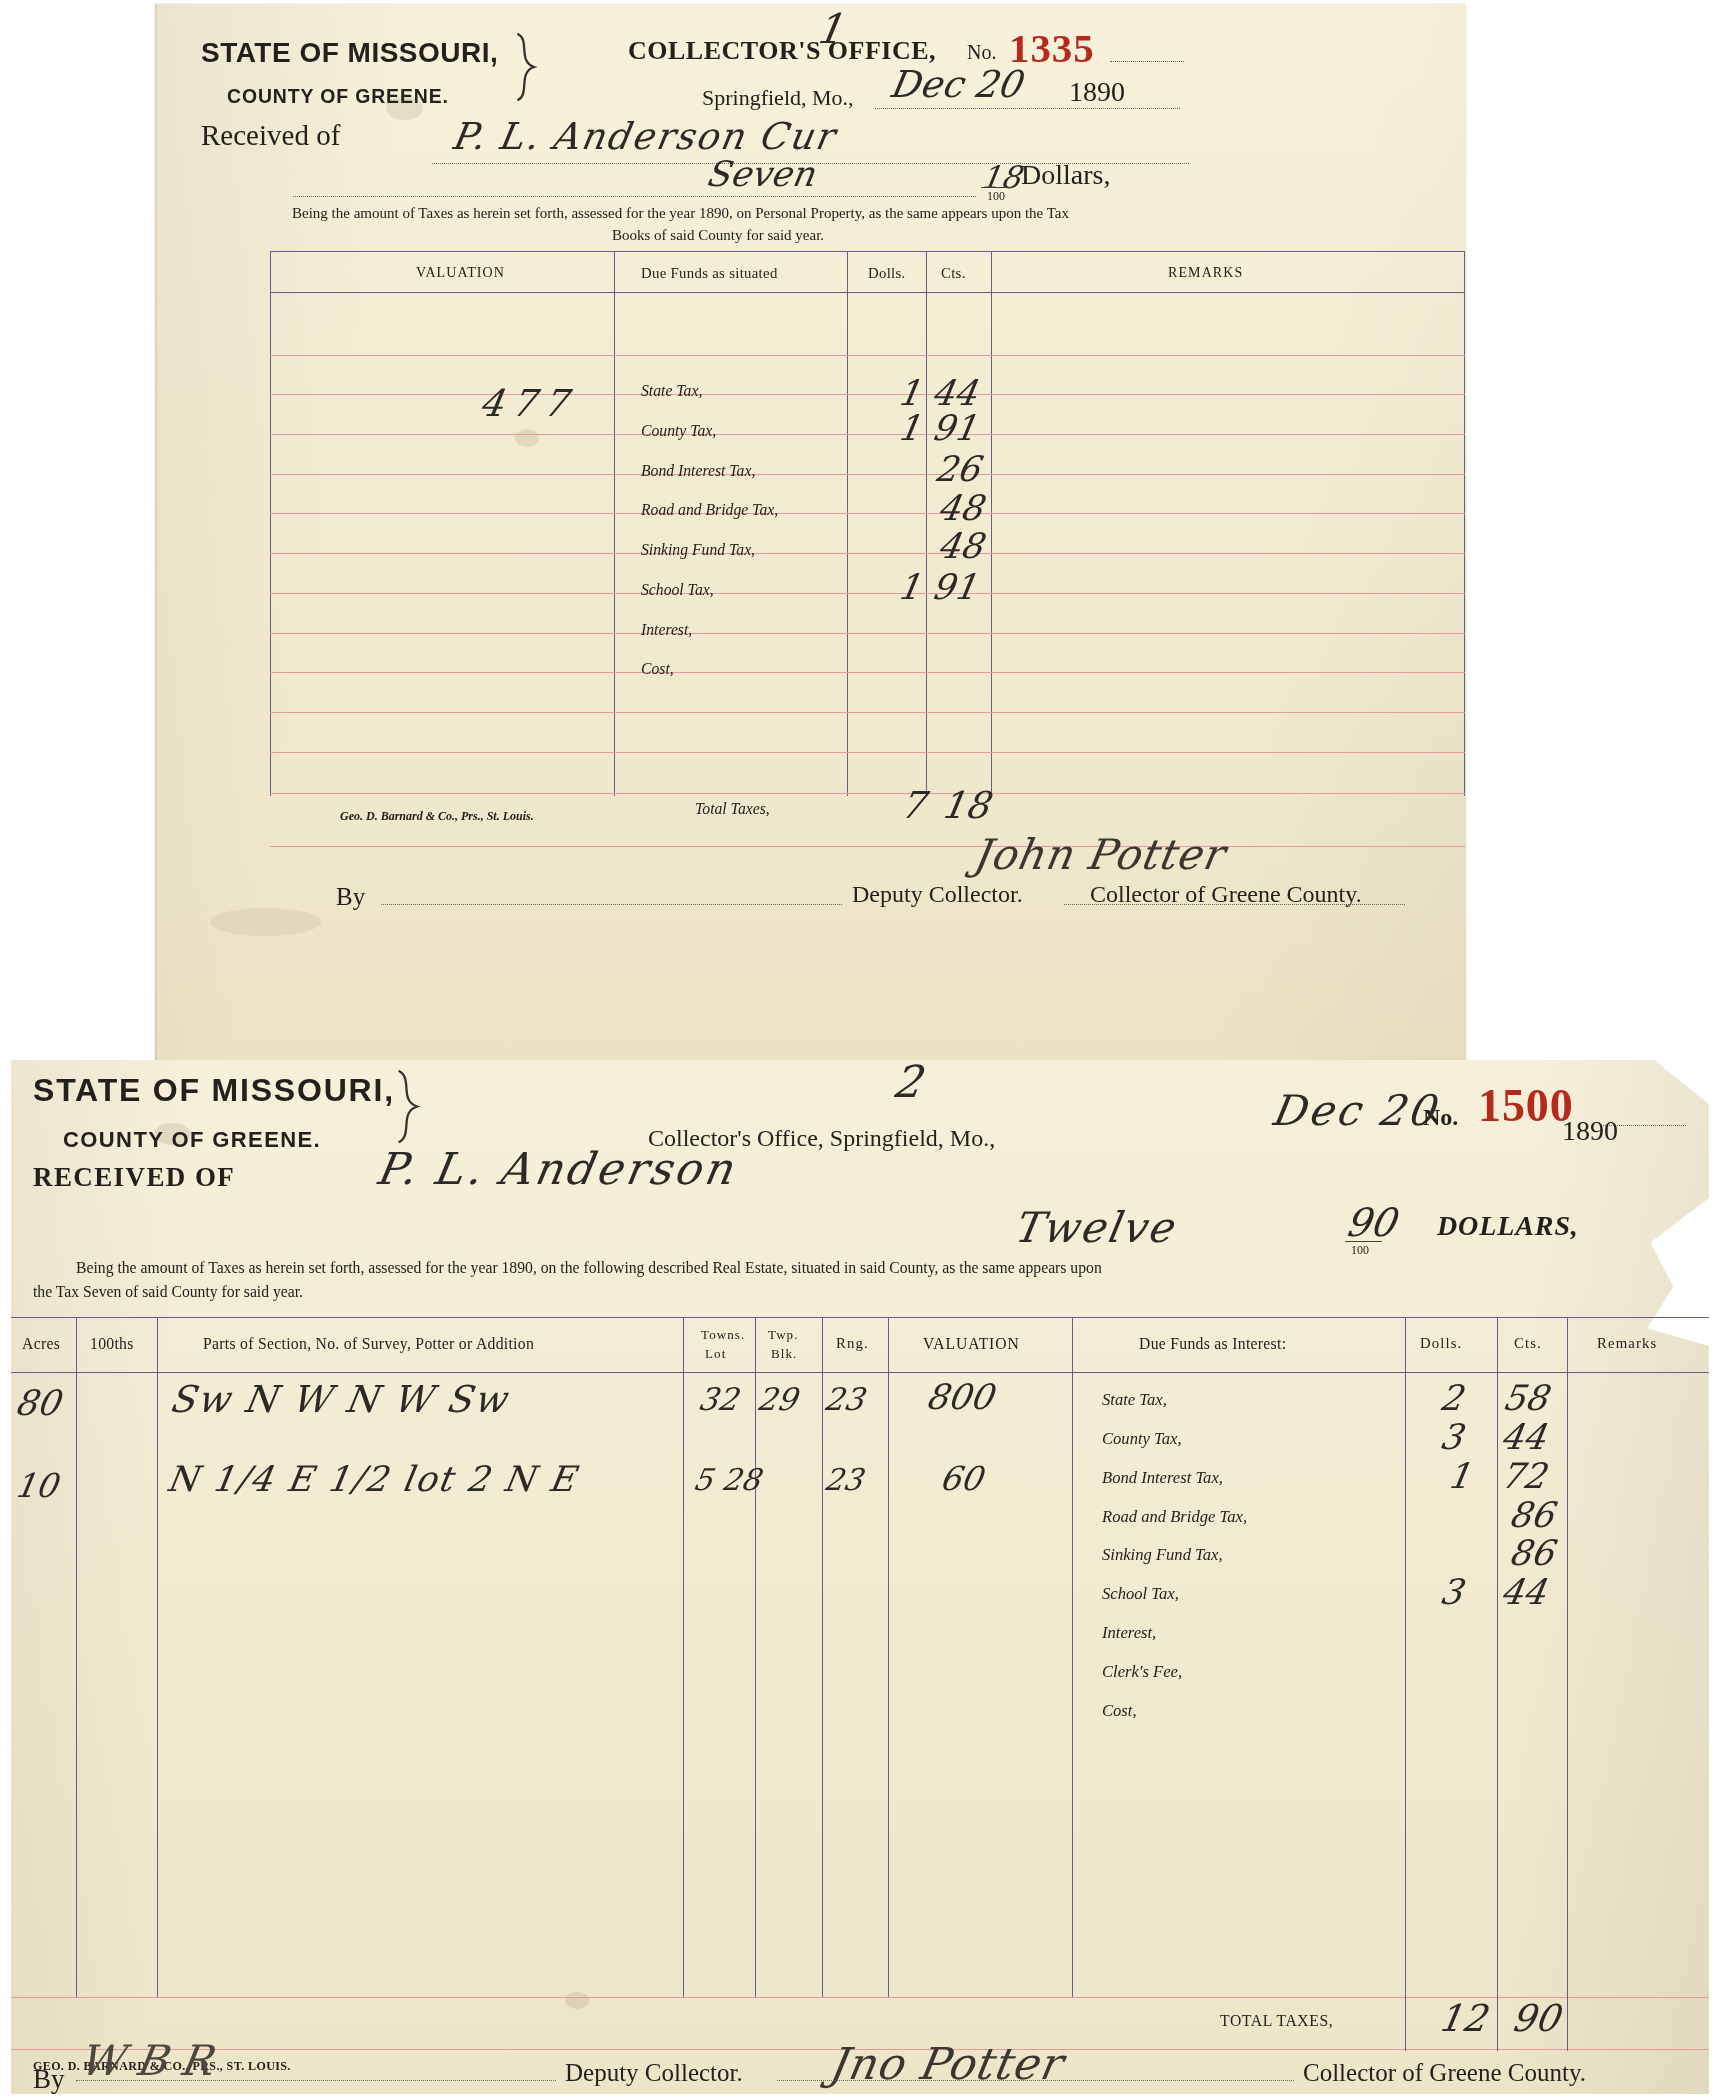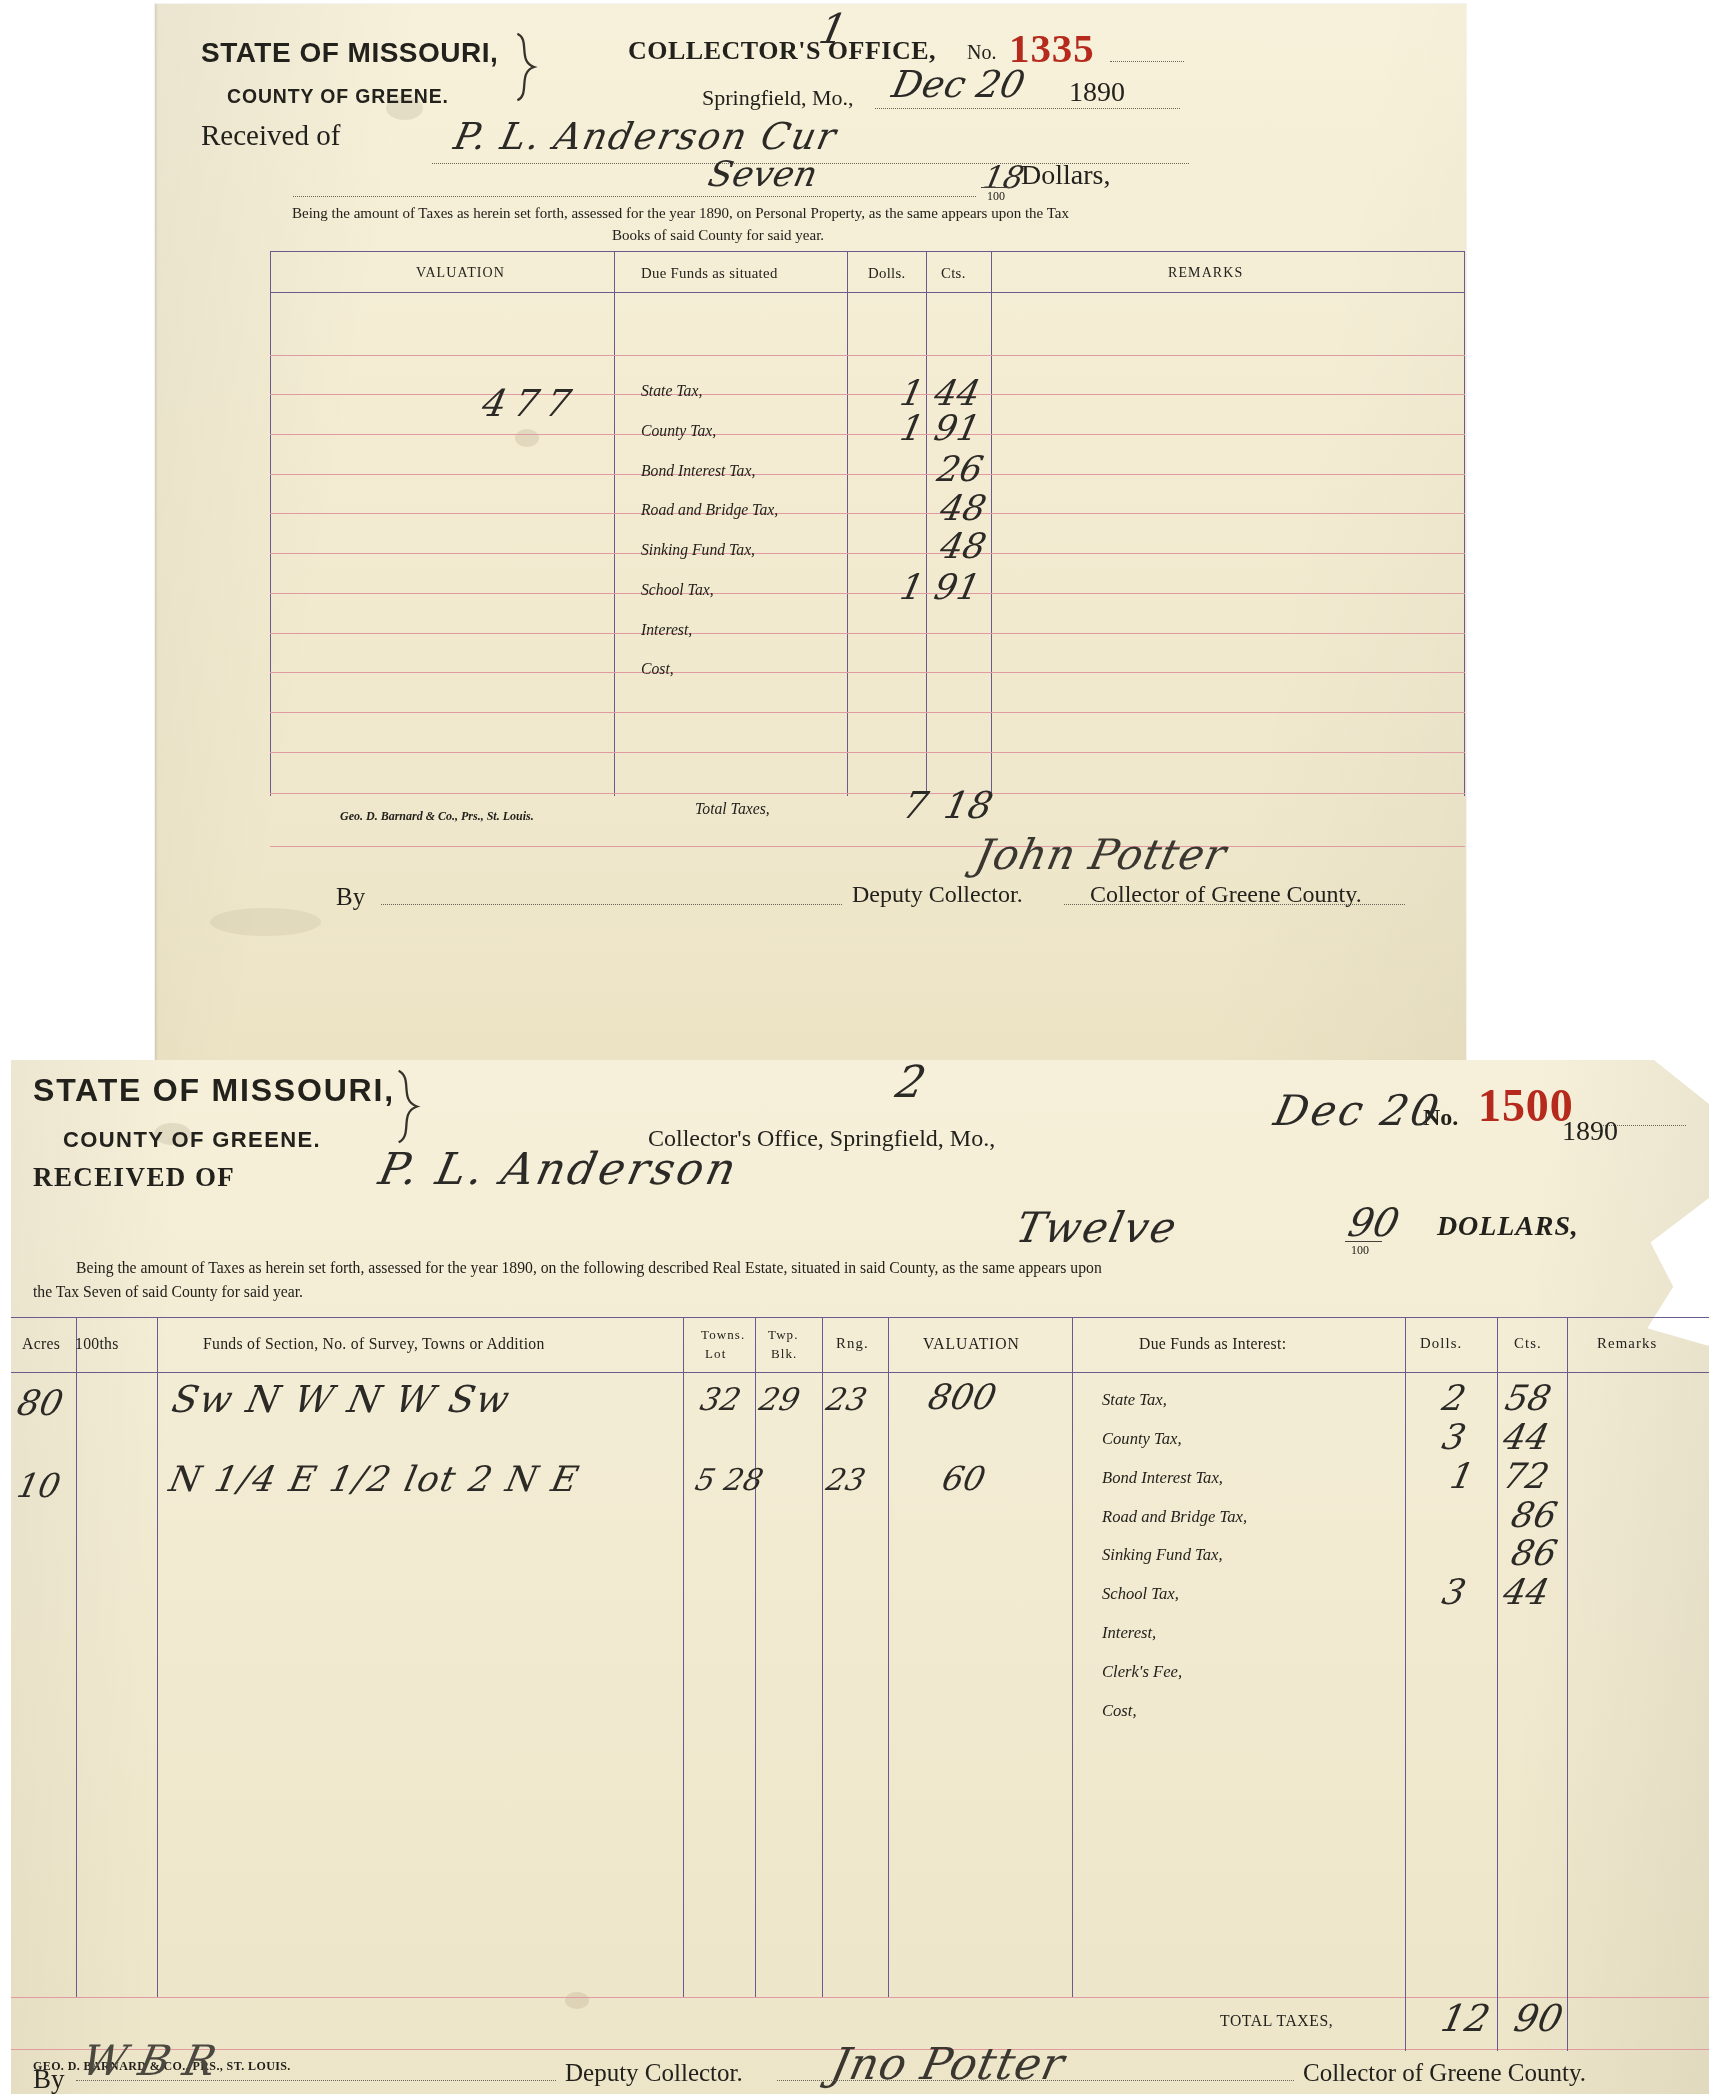--- a/index.html
+++ b/index.html
@@ -274,22 +274,22 @@
   <div class="vline purplev" style="left:672px; top:257px; height:680px;"></div>
   <div class="vline purplev" style="left:744px; top:257px; height:680px;"></div>
   <div class="vline purplev" style="left:811px; top:257px; height:680px;"></div>
   <div class="vline purplev" style="left:877px; top:257px; height:680px;"></div>
   <div class="vline purplev" style="left:1061px; top:257px; height:680px;"></div>
   <div class="vline purplev" style="left:1394px; top:257px; height:734px;"></div>
   <div class="vline purplev" style="left:1486px; top:257px; height:734px;"></div>
   <div class="vline purplev" style="left:1556px; top:257px; height:734px;"></div>
 
   <div class="cellhdr" style="left:11px; top:275px; font-size:15.7px; letter-spacing:0.3px;">Acres</div>
-  <div class="cellhdr" style="left:64px; top:275px; font-size:15.7px; letter-spacing:0.3px;">100ths</div>
-  <div class="cellhdr" style="left:192px; top:275px; font-size:15.7px; letter-spacing:0.3px;">Funds of Section, No. of Survey, Towns or Addition</div>
+  <div class="cellhdr" style="left:79px; top:275px; font-size:15.7px; letter-spacing:0.3px;">100ths</div>
+  <div class="cellhdr" style="left:192px; top:275px; font-size:15.7px; letter-spacing:0.3px;">Parts of Section, No. of Survey, Potter or Addition</div>
   <div class="cellhdr" style="left:690px; top:267px; font-size:13px;">Towns.</div>
   <div class="cellhdr" style="left:694px; top:286px; font-size:13px;">Lot</div>
   <div class="cellhdr" style="left:757px; top:267px; font-size:13px;">Twp.</div>
   <div class="cellhdr" style="left:760px; top:286px; font-size:13px;">Blk.</div>
   <div class="cellhdr" style="left:825px; top:275px; font-size:14.8px;">Rng.</div>
   <div class="cellhdr" style="left:912px; top:275px; font-size:15.7px; letter-spacing:0.9px;">VALUATION</div>
   <div class="cellhdr" style="left:1128px; top:275px; font-size:15.7px; letter-spacing:0.3px;">Due Funds as Interest:</div>
   <div class="cellhdr" style="left:1409px; top:275px; font-size:14.8px;">Dolls.</div>
   <div class="cellhdr" style="left:1503px; top:275px; font-size:14.8px;">Cts.</div>
   <div class="cellhdr" style="left:1586px; top:275px; font-size:14.8px;">Remarks</div>

